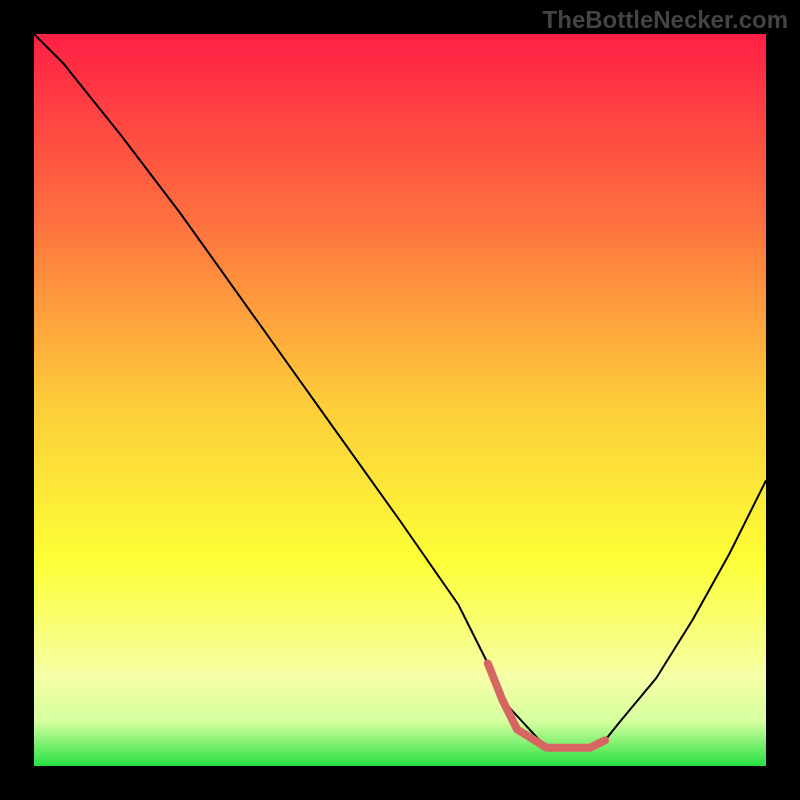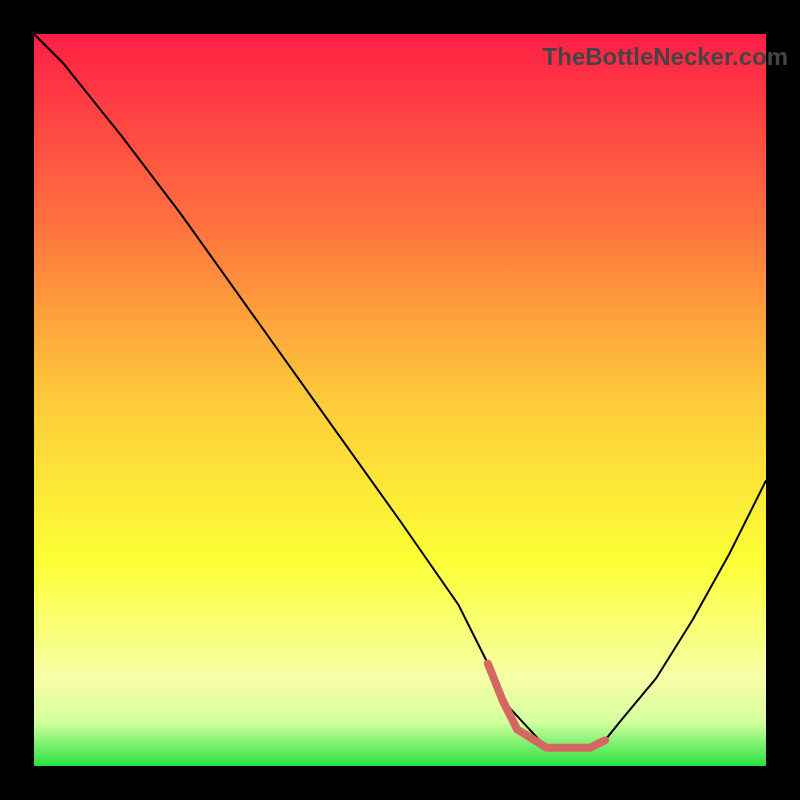--- a/index.html
+++ b/index.html
@@ -18,21 +18,20 @@
   }
   .watermark {
     position: absolute;
     top: 6px;
     right: 12px;
     color: #444444;
     font-family: Arial, Helvetica, sans-serif;
     font-size: 24px;
     font-weight: bold;
     z-index: 10;
-    margin-top: 37px;
   }
   .gradient-area {
     position: absolute;
     left: 34px;
     top: 34px;
     width: 732px;
     height: 732px;
   }
   svg.chart-svg {
     display: block;

